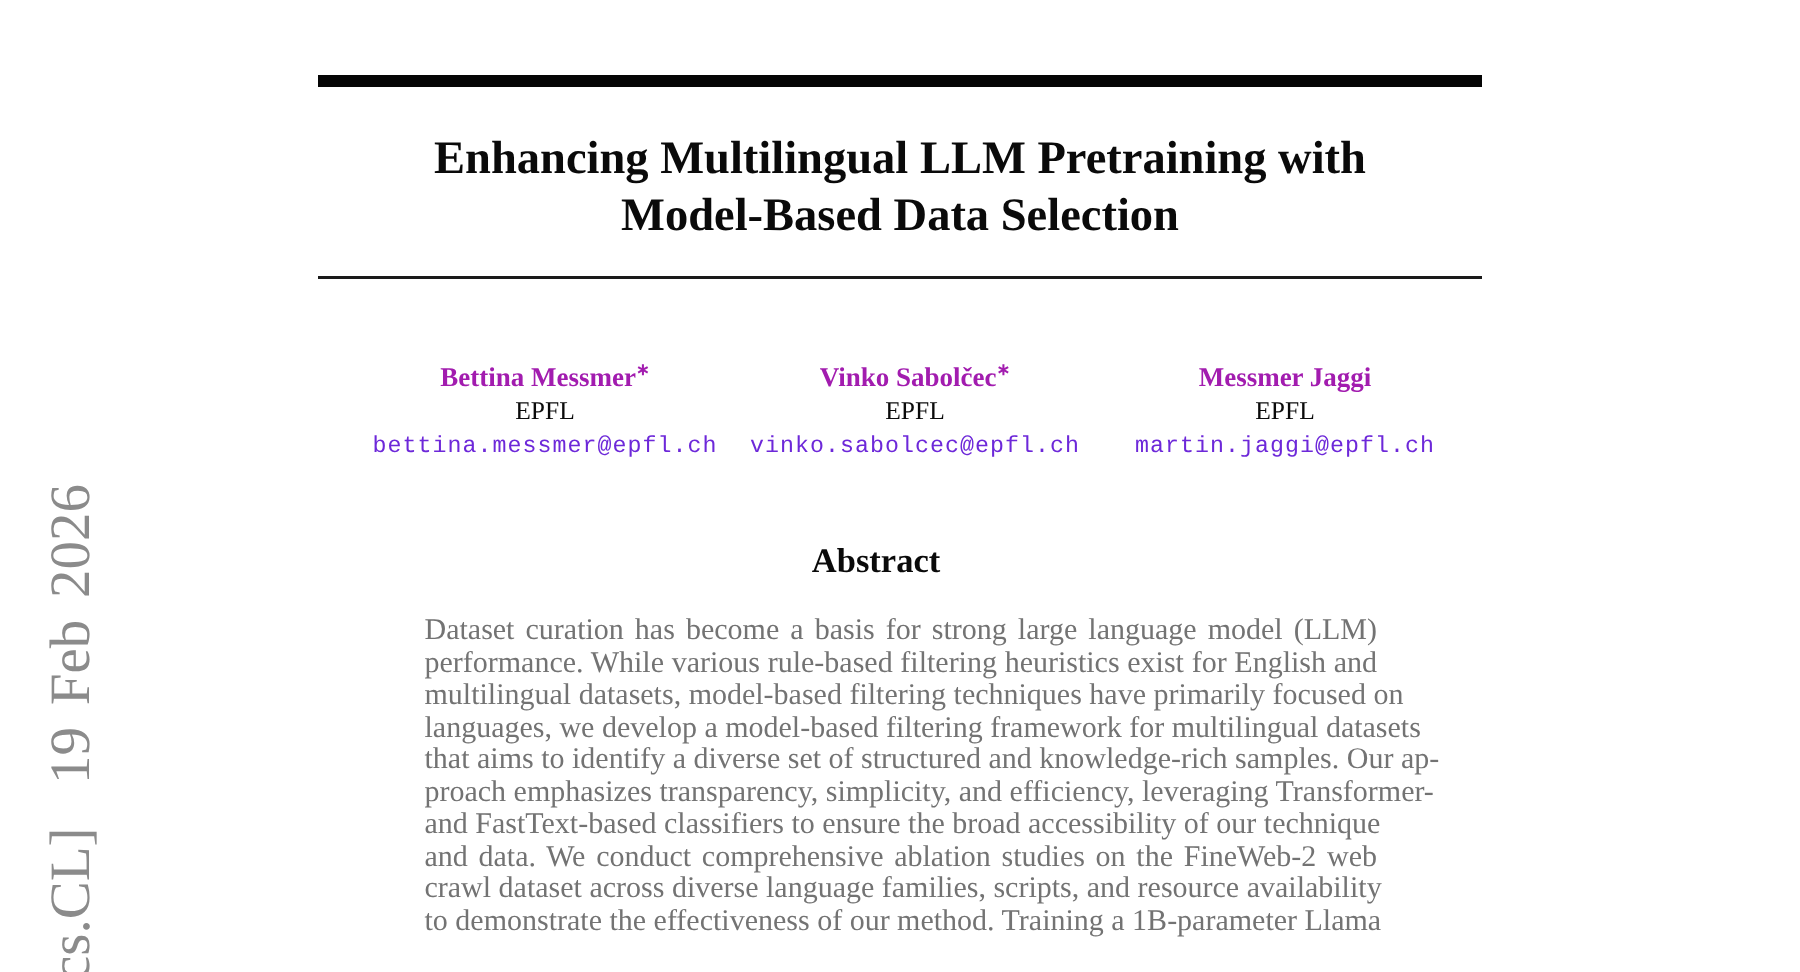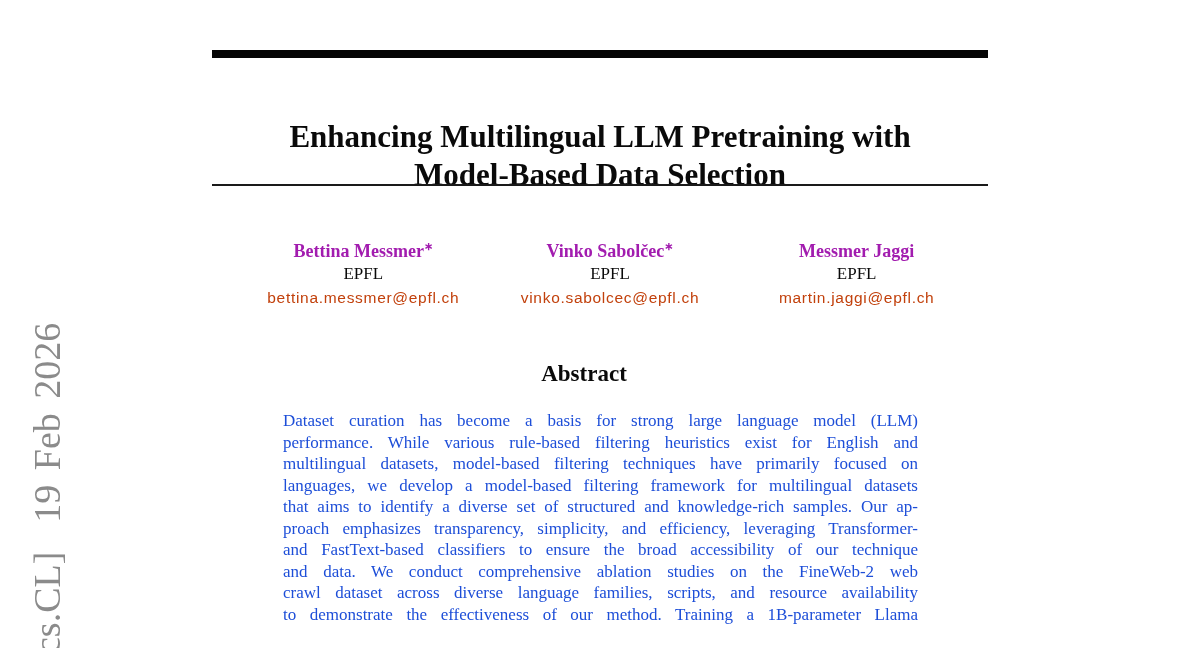--- a/index.html
+++ b/index.html
@@ -27,21 +27,20 @@
   .paper-title {
     position: absolute;
     left: 212px;
     top: 86px;
     width: 776px;
     text-align: center;
     font-weight: bold;
     font-size: 31px;
     line-height: 38px;
     color: #0a0a0a;
-    margin-top: 32px;
   }
   .title-rule {
     position: absolute;
     left: 212px;
     top: 184px;
     width: 776px;
     height: 2px;
     background: #1a1a1a;
   }
   .authors-row {
@@ -65,45 +64,45 @@
     font-size: 11px;
     line-height: 0;
   }
   .author-affil {
     font-size: 17px;
     line-height: 20px;
     margin-top: 2px;
     color: #0a0a0a;
   }
   .author-email {
-    font-family: Liberation Sans, sans-serif;
+    font-family: Liberation Mono, monospace;
     font-size: 15.5px;
     line-height: 19px;
     margin-top: 4px;
     letter-spacing: 0.7px;
-    color: #c2410c;
+    color: #6d28d9;
     white-space: nowrap;
   }
   .abstract-heading {
     position: absolute;
     left: 196px;
     top: 361px;
     width: 776px;
     text-align: center;
     font-weight: bold;
     font-size: 23px;
     color: #0a0a0a;
   }
   .abstract-body {
     position: absolute;
     left: 283px;
     top: 410px;
     width: 635px;
-    font-size: 17px;
-    color: #1d4ed8;
+    font-size: 20px;
+    color: #737373;
   }
   .abstract-line {
     height: 21.5px;
     line-height: 21.5px;
     text-align: justify;
     text-align-last: justify;
     white-space: nowrap;
   }
   .arxiv-watermark {
     position: absolute;

